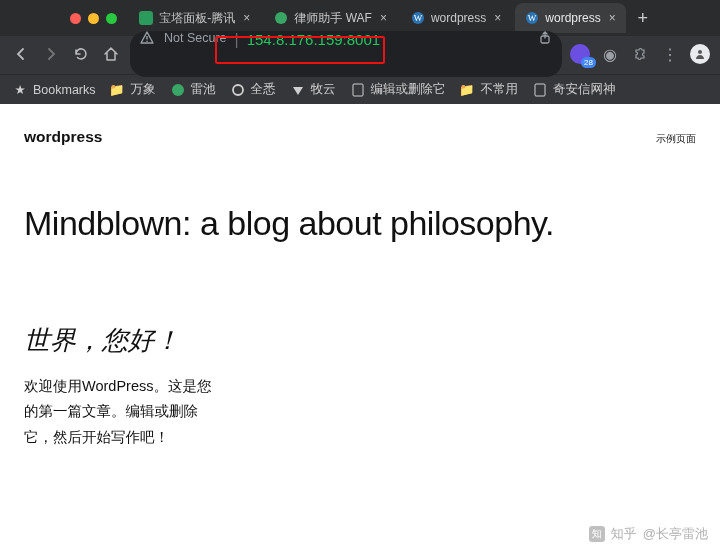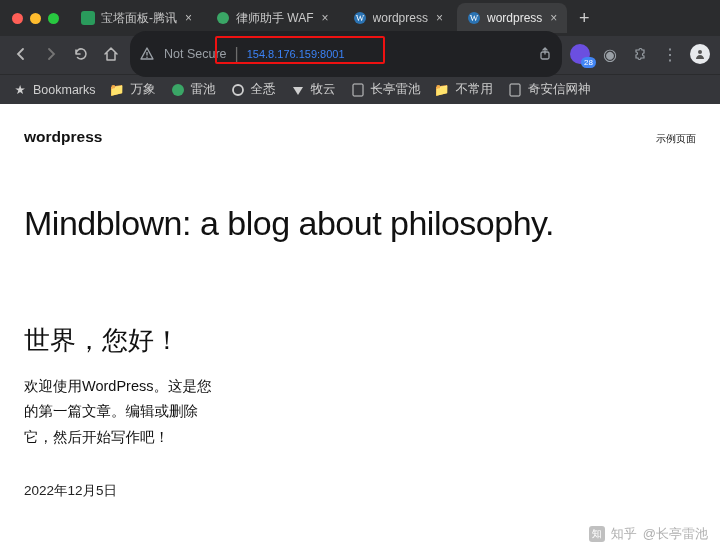--- a/index.html
+++ b/index.html
@@ -1,62 +1,62 @@
 <!DOCTYPE html>
 <html><head>
 <meta charset="utf-8">
 <style>
   * { box-sizing: border-box; margin: 0; padding: 0; }
   body { width: 720px; height: 551px; font-family: -apple-system, BlinkMacSystemFont, "Segoe UI", Helvetica, Arial, sans-serif; background: #fff; overflow: hidden; position: relative; }
 
   
   .chrome { background: #2b2c2e; color: #cfcfcf; }
-  .tab-strip { display: flex; align-items: center; height: 36px; padding: 0 6px; gap: 4px; }
+  .tab-strip { display: flex; align-items: center; height: 36px; padding: 0 6px; gap: 4px; justify-content: center; }
   .traffic-lights { display: flex; gap: 7px; padding: 0 8px 0 6px; align-items: center; }
   .dot { width: 11px; height: 11px; border-radius: 50%; }
   .dot.red { background: #ff5f57; }
   .dot.yellow { background: #febc2e; }
   .dot.green { background: #28c840; }
 
   .tab { display: flex; align-items: center; gap: 6px; height: 30px; padding: 0 8px 0 10px; border-radius: 8px 8px 0 0; font-size: 12px; color: #c9c9c9; min-width: 0; max-width: 140px; cursor: pointer; }
   .tab .favicon { width: 14px; height: 14px; flex-shrink: 0; display:flex;align-items:center;justify-content:center;}
   .tab .title { white-space: nowrap; overflow: hidden; text-overflow: ellipsis; flex: 1; }
   .tab.active { background: #3c3d3f; color: #e8e8e8; }
   .tab .close-x { font-size: 12px; color: #bdbdbd; padding: 0 2px; }
   .tab-add { width: 26px; height: 26px; display: flex; align-items: center; justify-content: center; color: #cfcfcf; border-radius: 50%; font-size: 18px; cursor: pointer; }
 
   .toolbar { display: flex; align-items: center; gap: 8px; height: 38px; padding: 4px 10px 6px 10px; background: #35363a; }
   .nav-btn { width: 22px; height: 22px; display:flex;align-items:center;justify-content:center; color:#b9b9b9; }
-  .url-bar { flex: 1; display: flex; align-items: center; gap: 8px; background: #202124; border-radius: 16px; height: 46px; padding: 0 10px; color: #bdbdbd; position: relative; min-width: 0; }
+  .url-bar { flex: 1; display: flex; align-items: flex-start; gap: 8px; background: #202124; border-radius: 16px; height: 46px; padding: 0 10px; color: #bdbdbd; position: relative; min-width: 0; }
   .url-bar .warn-icon { width: 16px; text-align:center; }
   .url-bar .not-secure { font-size: 12.5px; color:#9aa0a6; white-space: nowrap; }
   .url-bar .divider { color:#6d6d6d; }
-  .url-bar .url-text { font-size: 11px; color:#3b82f6; white-space: nowrap; }
+  .url-bar .url-text { font-size: 15px; color:#22c55e; white-space: nowrap; }
   .url-bar .right-icons { margin-left:auto; display:flex; gap:10px; color:#9aa0a6; }
   .url-highlight { position:absolute; border:2px solid #e11; border-radius:2px; height:28px; width:170px; left:215px; top:36px; pointer-events:none; z-index:5;}
 
   .ext-icons { display:flex; gap:10px; align-items:center; }
   .ext { width:20px; height:20px; border-radius:50%; display:flex;align-items:center;justify-content:center; font-size:11px; color:#fff; position:relative;}
   .ext.purple { background:#6b4fe0;}
   .ext.badge::after { content:attr(data-badge); position:absolute; bottom:-4px; right:-6px; background:#4285f4; color:#fff; font-size:8px; padding:1px 3px; border-radius:6px;}
   .ext.hollow { background:none; color:#9aa0a6; font-size:16px;}
   .ext.white { background:#e8eaed; color:#333;}
 
   .bookmarks-bar { display:flex; align-items:center; gap:14px; height:30px; padding:0 12px; background:#35363a; color:#cfcfcf; font-size:12.5px; border-top:1px solid #2a2b2d;}
   .bm-item { display:flex; align-items:center; gap:5px; cursor:pointer; white-space:nowrap;}
   .bm-icon { width:16px; height:16px; display:flex;align-items:center;justify-content:center; }
 
   
   .page { background:#fff; color:#111; padding: 24px 24px 10px 24px; height: calc(551px - 104px); overflow:hidden;}
   .site-header { display:flex; justify-content:space-between; align-items:baseline; font-size:15px; margin-bottom: 58px;}
   .site-title { font-weight:600; font-size:15.5px; }
   .site-nav { font-size:10px; }
   .hero { font-size:34px; font-weight:400; letter-spacing:-0.5px; margin-bottom:80px; line-height:1.15;}
-  .post-title { font-size:26px; font-weight:500; margin-bottom:16px;}
-  .post-body { font-size:14.5px; line-height:1.75; max-width:200px; margin-bottom:32px;}
+  .post-title { font-size:26px; font-weight:500; margin-bottom:16px;font-style:italic;}
+  .post-body { font-size:14.5px; line-height:1.75; max-width:200px; margin-bottom:16px;}
   .post-date { font-size:13.5px; color:#222;}
 
   .watermark { position:absolute; right:12px; bottom:8px; color:rgba(130,130,130,0.65); font-size:13px; display:flex; align-items:center; gap:6px;}
   .watermark .logo { width:16px;height:16px;border-radius:3px;background:rgba(130,130,130,0.5);display:flex;align-items:center;justify-content:center;font-size:10px;color:#fff;}
   
   svg { display:block; }
 </style>
 </head>
 <body>
 
@@ -204,21 +204,21 @@
           </svg>
         </span>
       <span>牧云</span>
     </div>
     <div class="bm-item">
       <span class="bm-icon">
           <svg width="12" height="14">
             <rect x="1" y="1" width="10" height="12" rx="1" stroke="#cfcfcf" fill="none"></rect>
           </svg>
         </span>
-      <span>长亭雷池</span>
+      <span>编辑或删除它</span>
     </div>
     <div class="bm-item">
       <span class="bm-icon">📁</span>
       <span>不常用</span>
     </div>
     <div class="bm-item">
       <span class="bm-icon">
           <svg width="12" height="14">
             <rect x="1" y="1" width="10" height="12" rx="1" stroke="#cfcfcf" fill="none"></rect>
           </svg>
@@ -230,20 +230,19 @@
 
 <div class="page">
   <div class="site-header">
     <div class="site-title">wordpress</div>
     <div class="site-nav">示例页面</div>
   </div>
   <h1 class="hero">Mindblown: a blog about philosophy.</h1>
 
   <h2 class="post-title">世界，您好！</h2>
   <p class="post-body">欢迎使用WordPress。这是您的第一篇文章。编辑或删除它，然后开始写作吧！</p>
-  <div class="post-date">2022年12月5日</div>
 </div>
 
 <div class="watermark">
   <span class="logo">知</span>
   <span>知乎</span>
   <span>@长亭雷池</span>
 </div>
 
 </body></html>

